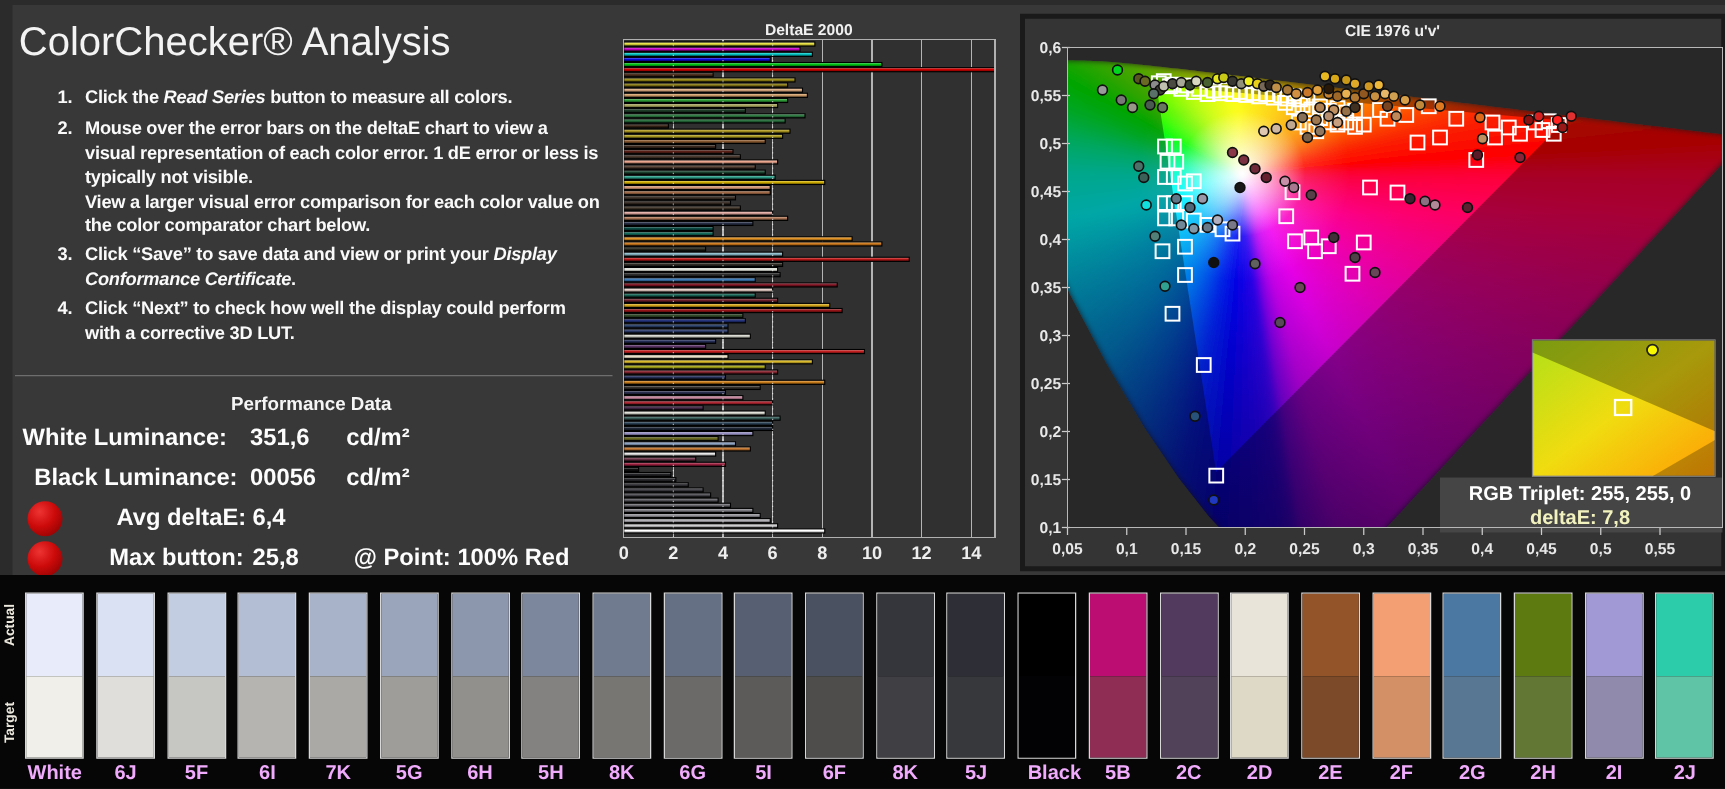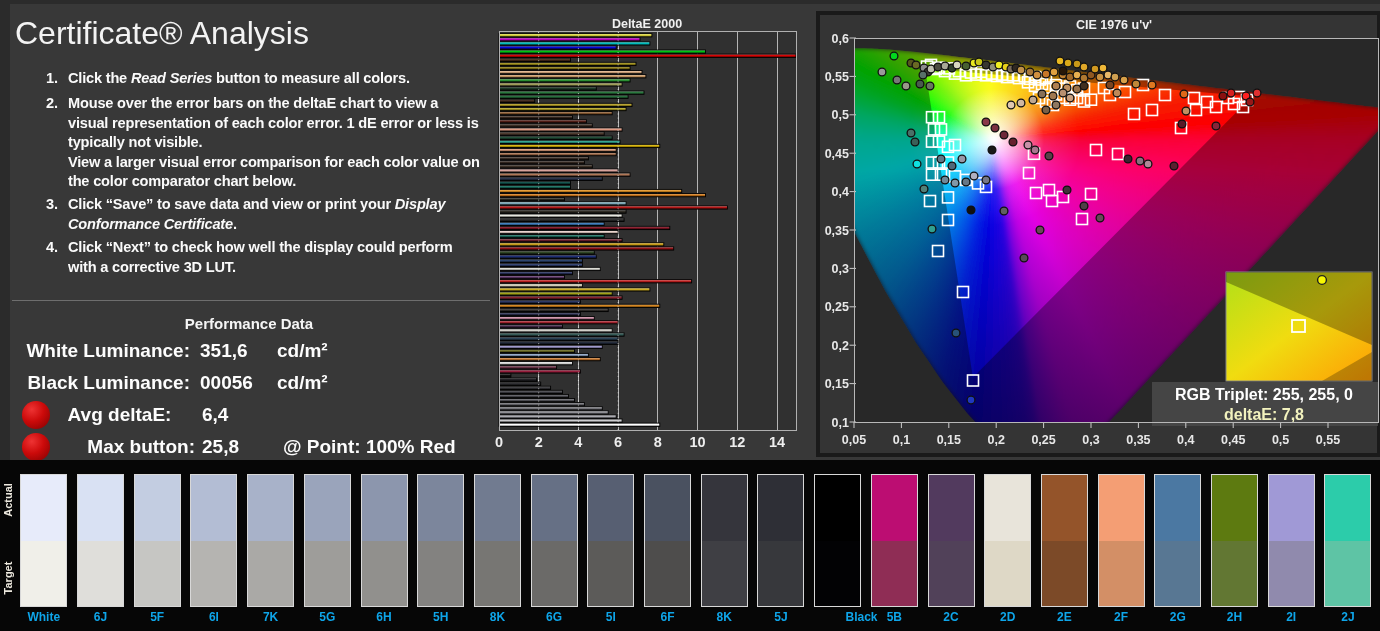--- a/index.html
+++ b/index.html
@@ -12,60 +12,60 @@
 .inst .txt { margin-left:22px; }
 #sep { position:absolute; left:12px; top:300px; width:478px; height:1px; background:#6e6e6e; }
 #perfhead { position:absolute; left:99px; top:315px; width:300px; text-align:center; color:#f5f5f5;
   font-size:15px; font-weight:bold; }
 .prow { position:absolute; top:0; left:0; color:#fdfdfd; font-size:19px; font-weight:bold; white-space:nowrap; }
 .dot { position:absolute; left:22px; width:28px; height:28px; border-radius:50%;
   background:radial-gradient(circle at 35% 30%, #ee3333 0%, #cc0a0a 45%, #7c0000 100%); }
 #strip { position:absolute; left:0; top:460px; width:1380px; height:171px; background:#060606; }
 .patch { position:absolute; top:14px; width:47px; height:133px; border:1px solid #d8d8d8; }
 .ph { width:100%; height:50%; }
-.plab { position:absolute; top:150px; width:65px; text-align:center; color:#0ea5e9;
-  font-size:12px; font-weight:bold; }
+.plab { position:absolute; top:150px; width:65px; text-align:center; color:#f0abfc;
+  font-size:16px; font-weight:bold; }
 .rot { position:absolute; left:-14px; width:46px; height:14px; transform:rotate(-90deg);
   color:#ece8de; font-size:11px; font-weight:bold; text-align:center; }
 .pl { position:absolute; }
 </style></head>
 <body>
 <div id="main"></div>
-<div id="title">Certificate® Analysis</div>
+<div id="title">ColorChecker® Analysis</div>
 <div class="inst" style="top:69px">
     <span class="num">1.</span>
     <div class="txt">Click the <i>Read Series</i> button to measure all colors.</div>
   </div>
 <div class="inst" style="top:94px">
     <span class="num">2.</span>
     <div class="txt">Mouse over the error bars on the deltaE chart to view a<br>visual representation of each color error. 1 dE error or less is<br>typically not visible.<br>View a larger visual error comparison for each color value on<br>the color comparator chart below.</div>
   </div>
 <div class="inst" style="top:195px">
     <span class="num">3.</span>
     <div class="txt">Click “Save” to save data and view or print your <i>Display<br>Conformance Certificate</i>.</div>
   </div>
 <div class="inst" style="top:238px">
     <span class="num">4.</span>
     <div class="txt">Click “Next” to check how well the display could perform<br>with a corrective 3D LUT.</div>
   </div>
 <div id="sep"></div>
 <div id="perfhead">Performance Data</div>
 <div class="prow">
-    <span class="pl" style="left:18px;width:172px;text-align:right;top:340px">White Luminance:</span>
+    <span class="pl" style="left:18px;width:172px;text-align:left;top:340px">White Luminance:</span>
     <span class="pl" style="left:200px;top:340px">351,6</span>
     <span class="pl" style="left:277px;top:340px">cd/m²</span>
   </div>
 <div class="prow">
     <span class="pl" style="left:18px;width:172px;text-align:right;top:372px">Black Luminance:</span>
     <span class="pl" style="left:200px;top:372px">00056</span>
     <span class="pl" style="left:277px;top:372px">cd/m²</span>
   </div>
 <div class="dot" style="top:401px"></div>
 <div class="prow">
-    <span class="pl" style="left:31px;width:177px;text-align:center;top:404px">Avg deltaE:</span>
+    <span class="pl" style="left:20px;width:177px;text-align:right;top:404px">Avg deltaE:</span>
     <span class="pl" style="left:202px;top:404px">6,4</span>
   </div>
 <div class="dot" style="top:433px"></div>
 <div class="prow">
     <span class="pl" style="left:18px;width:177px;text-align:right;top:436px">Max button:</span>
     <span class="pl" style="left:202px;top:436px">25,8</span>
     <span class="pl" style="left:283px;top:436px">@ Point: 100% Red</span>
   </div>
 <svg width="1380" height="631" style="position:absolute;left:0;top:0">
 <defs>
@@ -1341,21 +1341,21 @@
 <div class="plab" style="left:691.7px">8K</div>
 <div class="patch" style="left:757.4px">
       <div class="ph" style="background:#2e2f36"></div>
       <div class="ph" style="background:#37383c"></div>
     </div>
 <div class="plab" style="left:748.4px">5J</div>
 <div class="patch" style="left:814.1px">
       <div class="ph" style="background:#000000"></div>
       <div class="ph" style="background:#020204"></div>
     </div>
-<div class="plab" style="left:829px">Black</div>
+<div class="plab" style="left:811px">Black</div>
 <div class="patch" style="left:870.8px">
       <div class="ph" style="background:#bc0d72"></div>
       <div class="ph" style="background:#8f2d55"></div>
     </div>
 <div class="plab" style="left:861.8px">5B</div>
 <div class="patch" style="left:927.5px">
       <div class="ph" style="background:#523a5e"></div>
       <div class="ph" style="background:#514159"></div>
     </div>
 <div class="plab" style="left:918.5px">2C</div>

